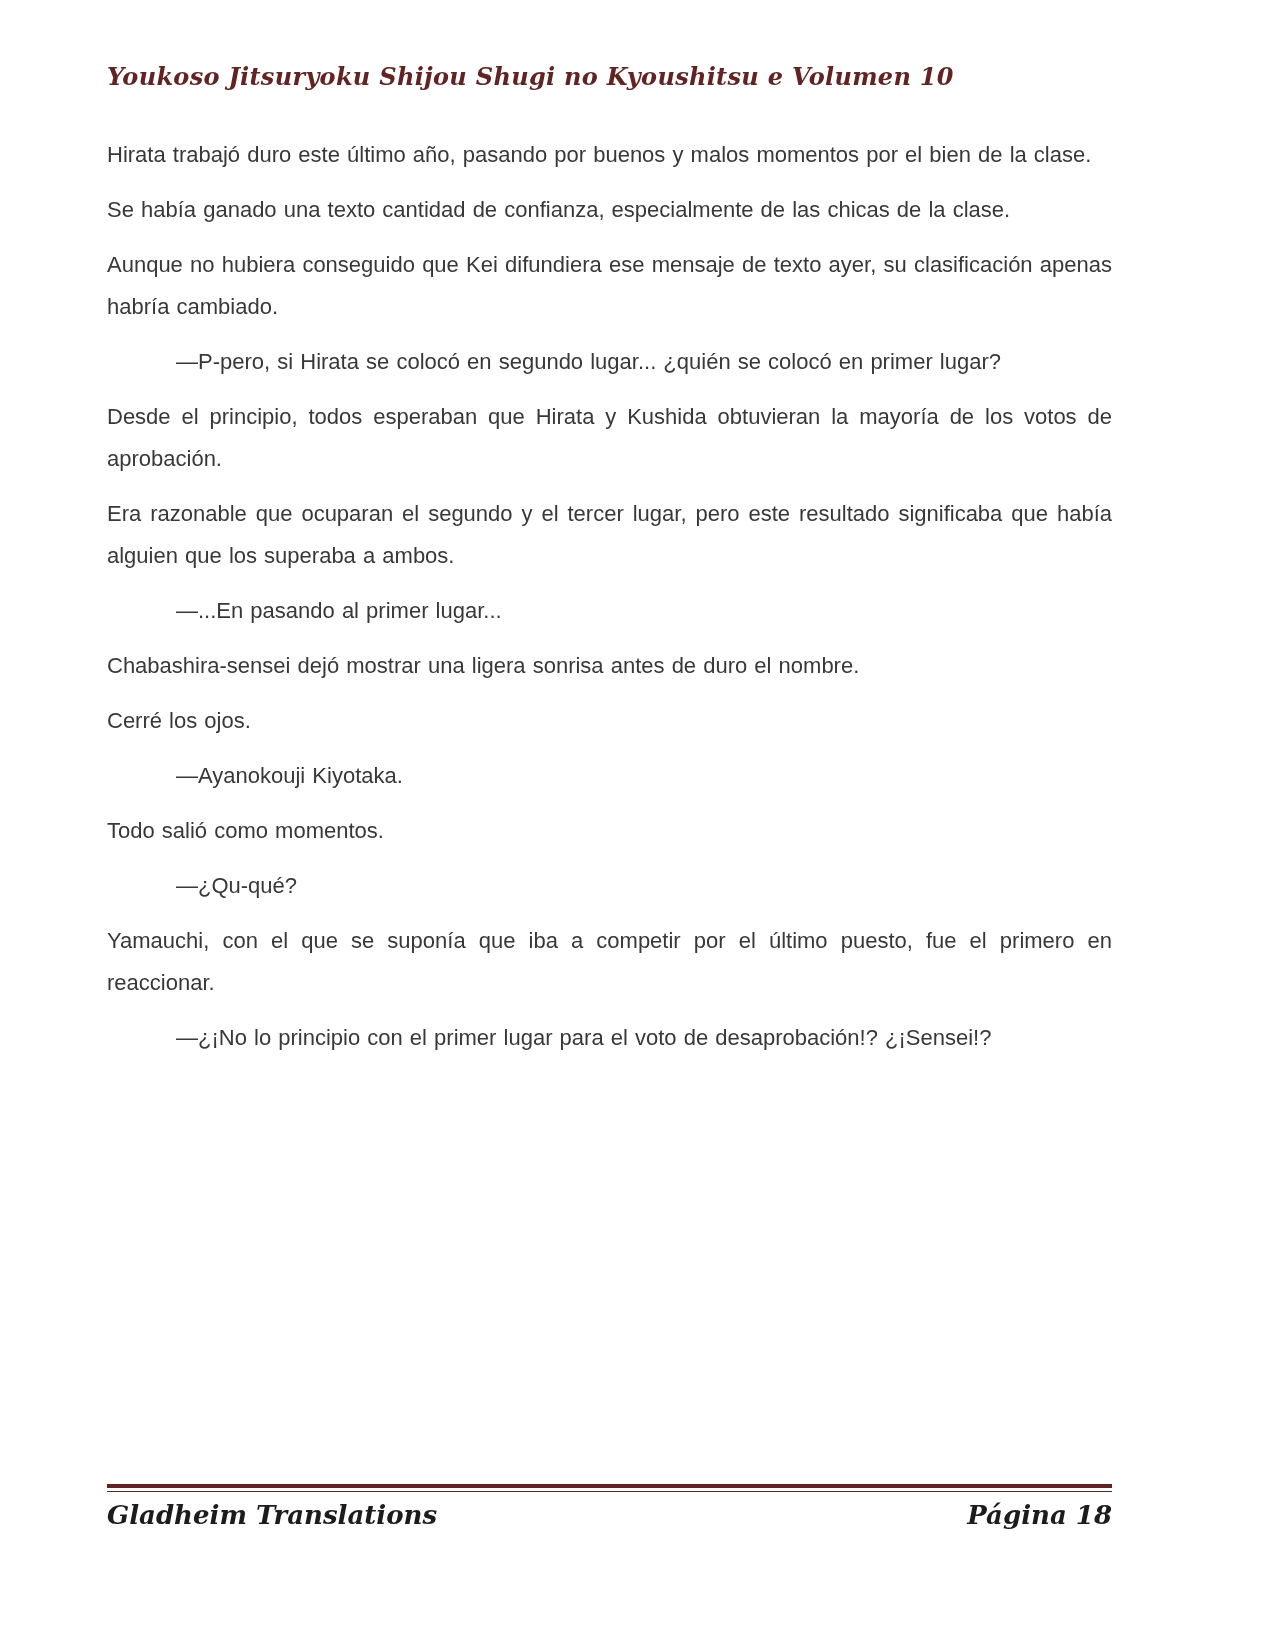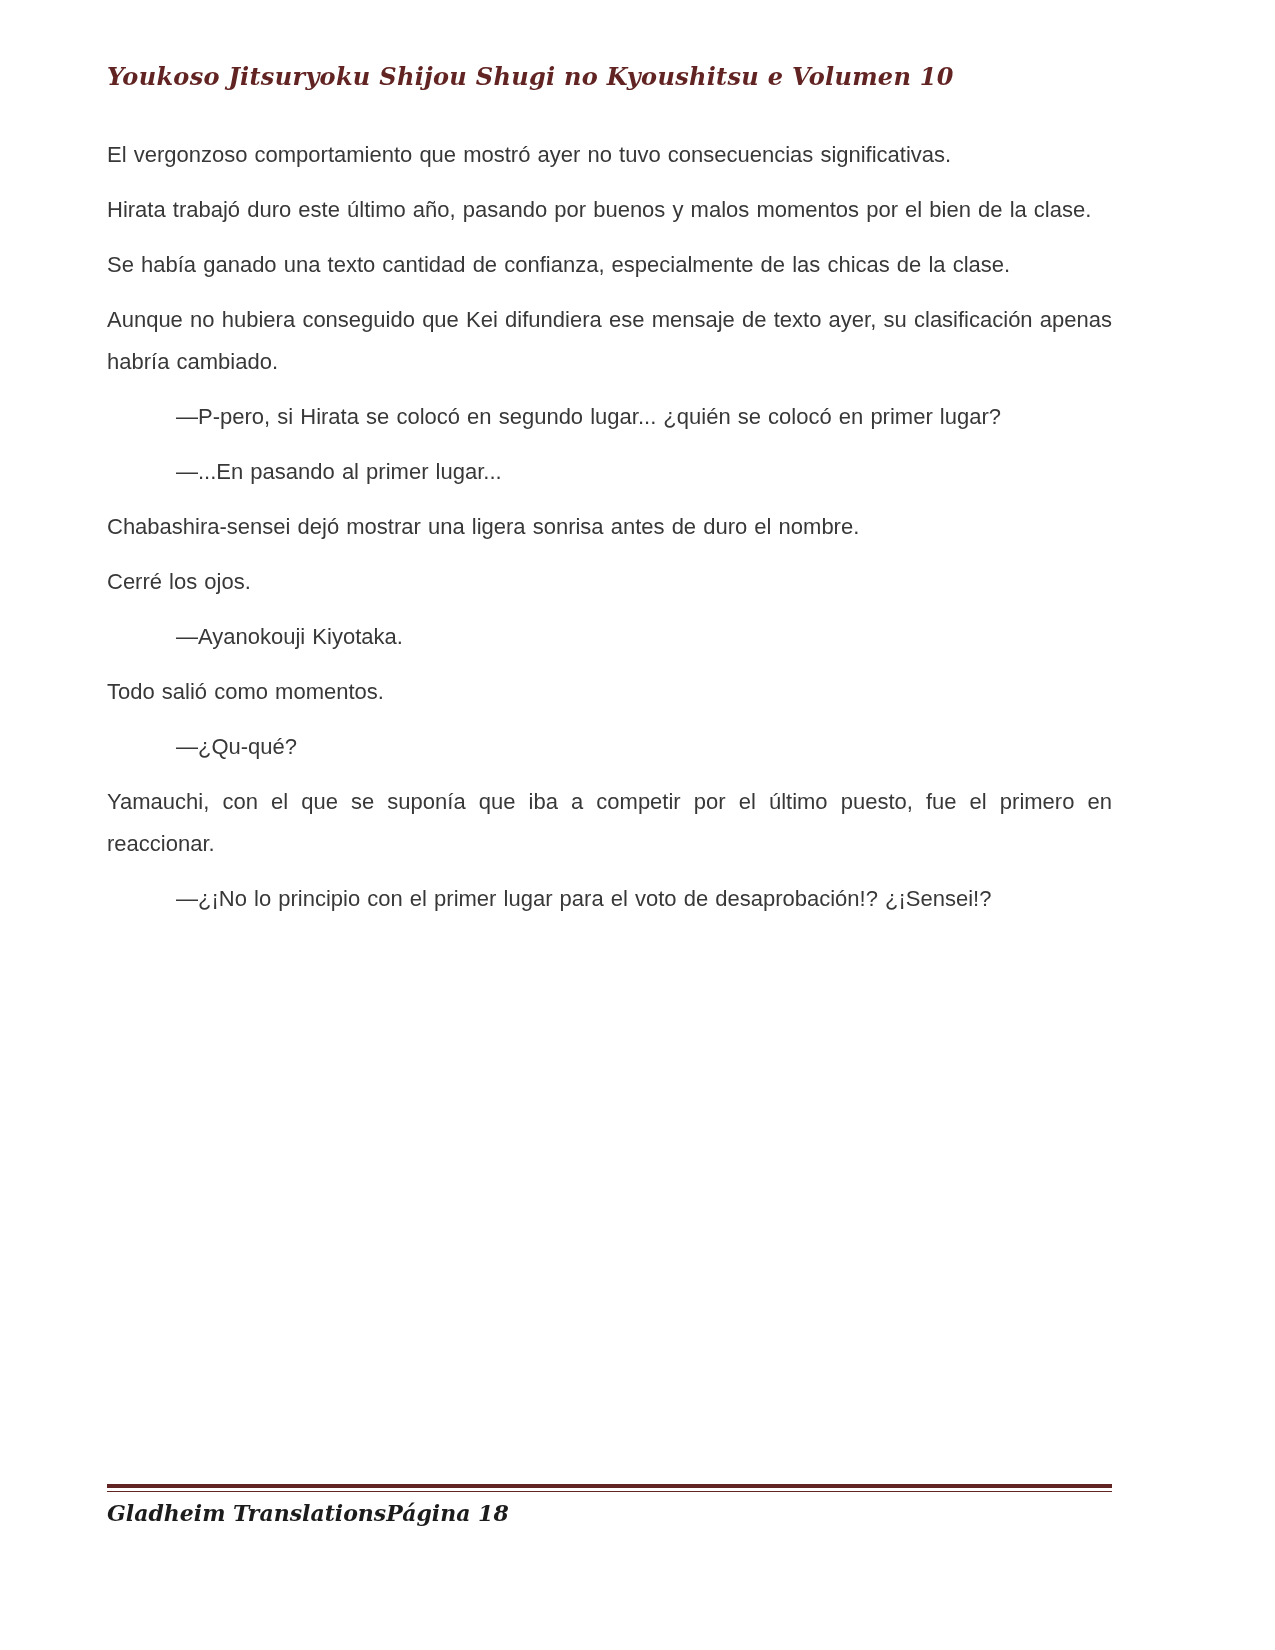--- a/index.html
+++ b/index.html
@@ -53,45 +53,46 @@
     left: 107px;
     right: 163px;
   }
   .footer-rule {
     height: 8px;
     border-top: 4px solid var(--accent, #622423);
     border-bottom: 1px solid var(--accent, #622423);
   }
   .footer-row {
     display: flex;
-    justify-content: flex-start;
+    justify-content: space-between;
     align-items: baseline;
     margin-top: 8px;
     font-family: "DejaVu Serif", serif;
     font-style: italic;
     font-weight: bold;
-    font-size: 22px;
+    font-size: 26px;
     color: var(--footer_text, #1c1c1c);
   }
 </style>
 </head>
 <body>
 
 <div class="page">
 
   <header class="page-header">
     <div class="header-title">Youkoso Jitsuryoku Shijou Shugi no Kyoushitsu e Volumen 10</div>
   </header>
 
   <main class="page-body">
-    <p class="para">El vergonzoso comportamiento que mostró ayer no tuvo consecuencias significativas.</p>
     <p class="para">Hirata trabajó duro este último año, pasando por buenos y malos momentos por el bien de la clase.</p>
     <p class="para">Se había ganado una texto cantidad de confianza, especialmente de las chicas de la clase.</p>
     <p class="para">Aunque no hubiera conseguido que Kei difundiera ese mensaje de texto ayer, su clasificación apenas habría cambiado.</p>
     <p class="para dialogue">—P-pero, si Hirata se colocó en segundo lugar... ¿quién se colocó en primer lugar?</p>
+    <p class="para">Desde el principio, todos esperaban que Hirata y Kushida obtuvieran la mayoría de los votos de aprobación.</p>
+    <p class="para">Era razonable que ocuparan el segundo y el tercer lugar, pero este resultado significaba que había alguien que los superaba a ambos.</p>
     <p class="para dialogue">—...En pasando al primer lugar...</p>
     <p class="para">Chabashira-sensei dejó mostrar una ligera sonrisa antes de duro el nombre.</p>
     <p class="para">Cerré los ojos.</p>
     <p class="para dialogue gap-before">—Ayanokouji Kiyotaka.</p>
     <p class="para gap-before">Todo salió como momentos.</p>
     <p class="para dialogue">—¿Qu-qué?</p>
     <p class="para">Yamauchi, con el que se suponía que iba a competir por el último puesto, fue el primero en reaccionar.</p>
     <p class="para dialogue">—¿¡No lo principio con el primer lugar para el voto de desaprobación!? ¿¡Sensei!?</p>
   </main>
 

